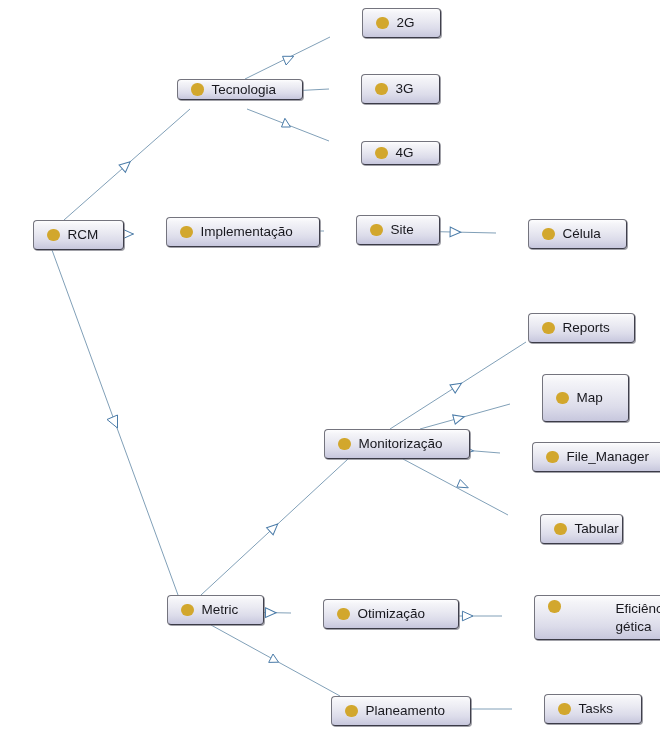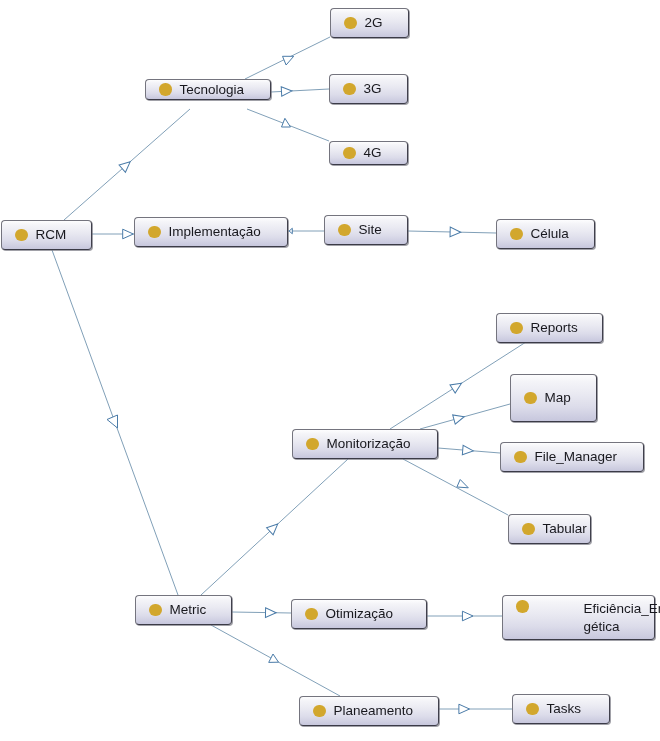--- a/index.html
+++ b/index.html
@@ -7,21 +7,21 @@
   body{width:660px;height:741px;overflow:hidden;
        font-family:"Liberation Sans",sans-serif;-webkit-font-smoothing:antialiased;}
   #canvas{position:relative;width:660px;height:741px;background:#fff;overflow:hidden;}
   svg#edges{position:absolute;left:0;top:0;width:660px;height:741px;}
   svg#edges line{stroke:#81a0b8;stroke-width:1;}
   svg#edges polygon{fill:#ffffff;stroke:#4a7ba8;stroke-width:1;}
   .node{position:absolute;box-sizing:border-box;border:1px solid #74747e;
         border-right-color:#40404c;border-bottom-color:#3b3b47;border-radius:4px;
         background:linear-gradient(to bottom,#fdfdfe 0%,#f4f4f8 14%,#eaeaf2 40%,#dcdcea 70%,#c7c7dd 100%);
         box-shadow:1px 1px 0.5px rgba(110,110,122,.65);
-        display:flex;align-items:center;padding-left:13px;}
+        display:flex;align-items:center;padding-left:13px;margin-left:32px;}
   .node.two{align-items:flex-start;padding-top:4px;gap:47px;}
   .node .dot{width:12.5px;height:12.5px;border-radius:50%;background:#d2a72d;flex:0 0 auto;}
   .node .lbl{margin-left:8px;transform:translateZ(0);font-size:13.5px;color:#18181e;
              line-height:17.5px;white-space:pre-line;}
 </style>
 </head>
 <body>
 
 <div id="canvas">
   <svg id="edges" viewBox="0 0 660 741">

